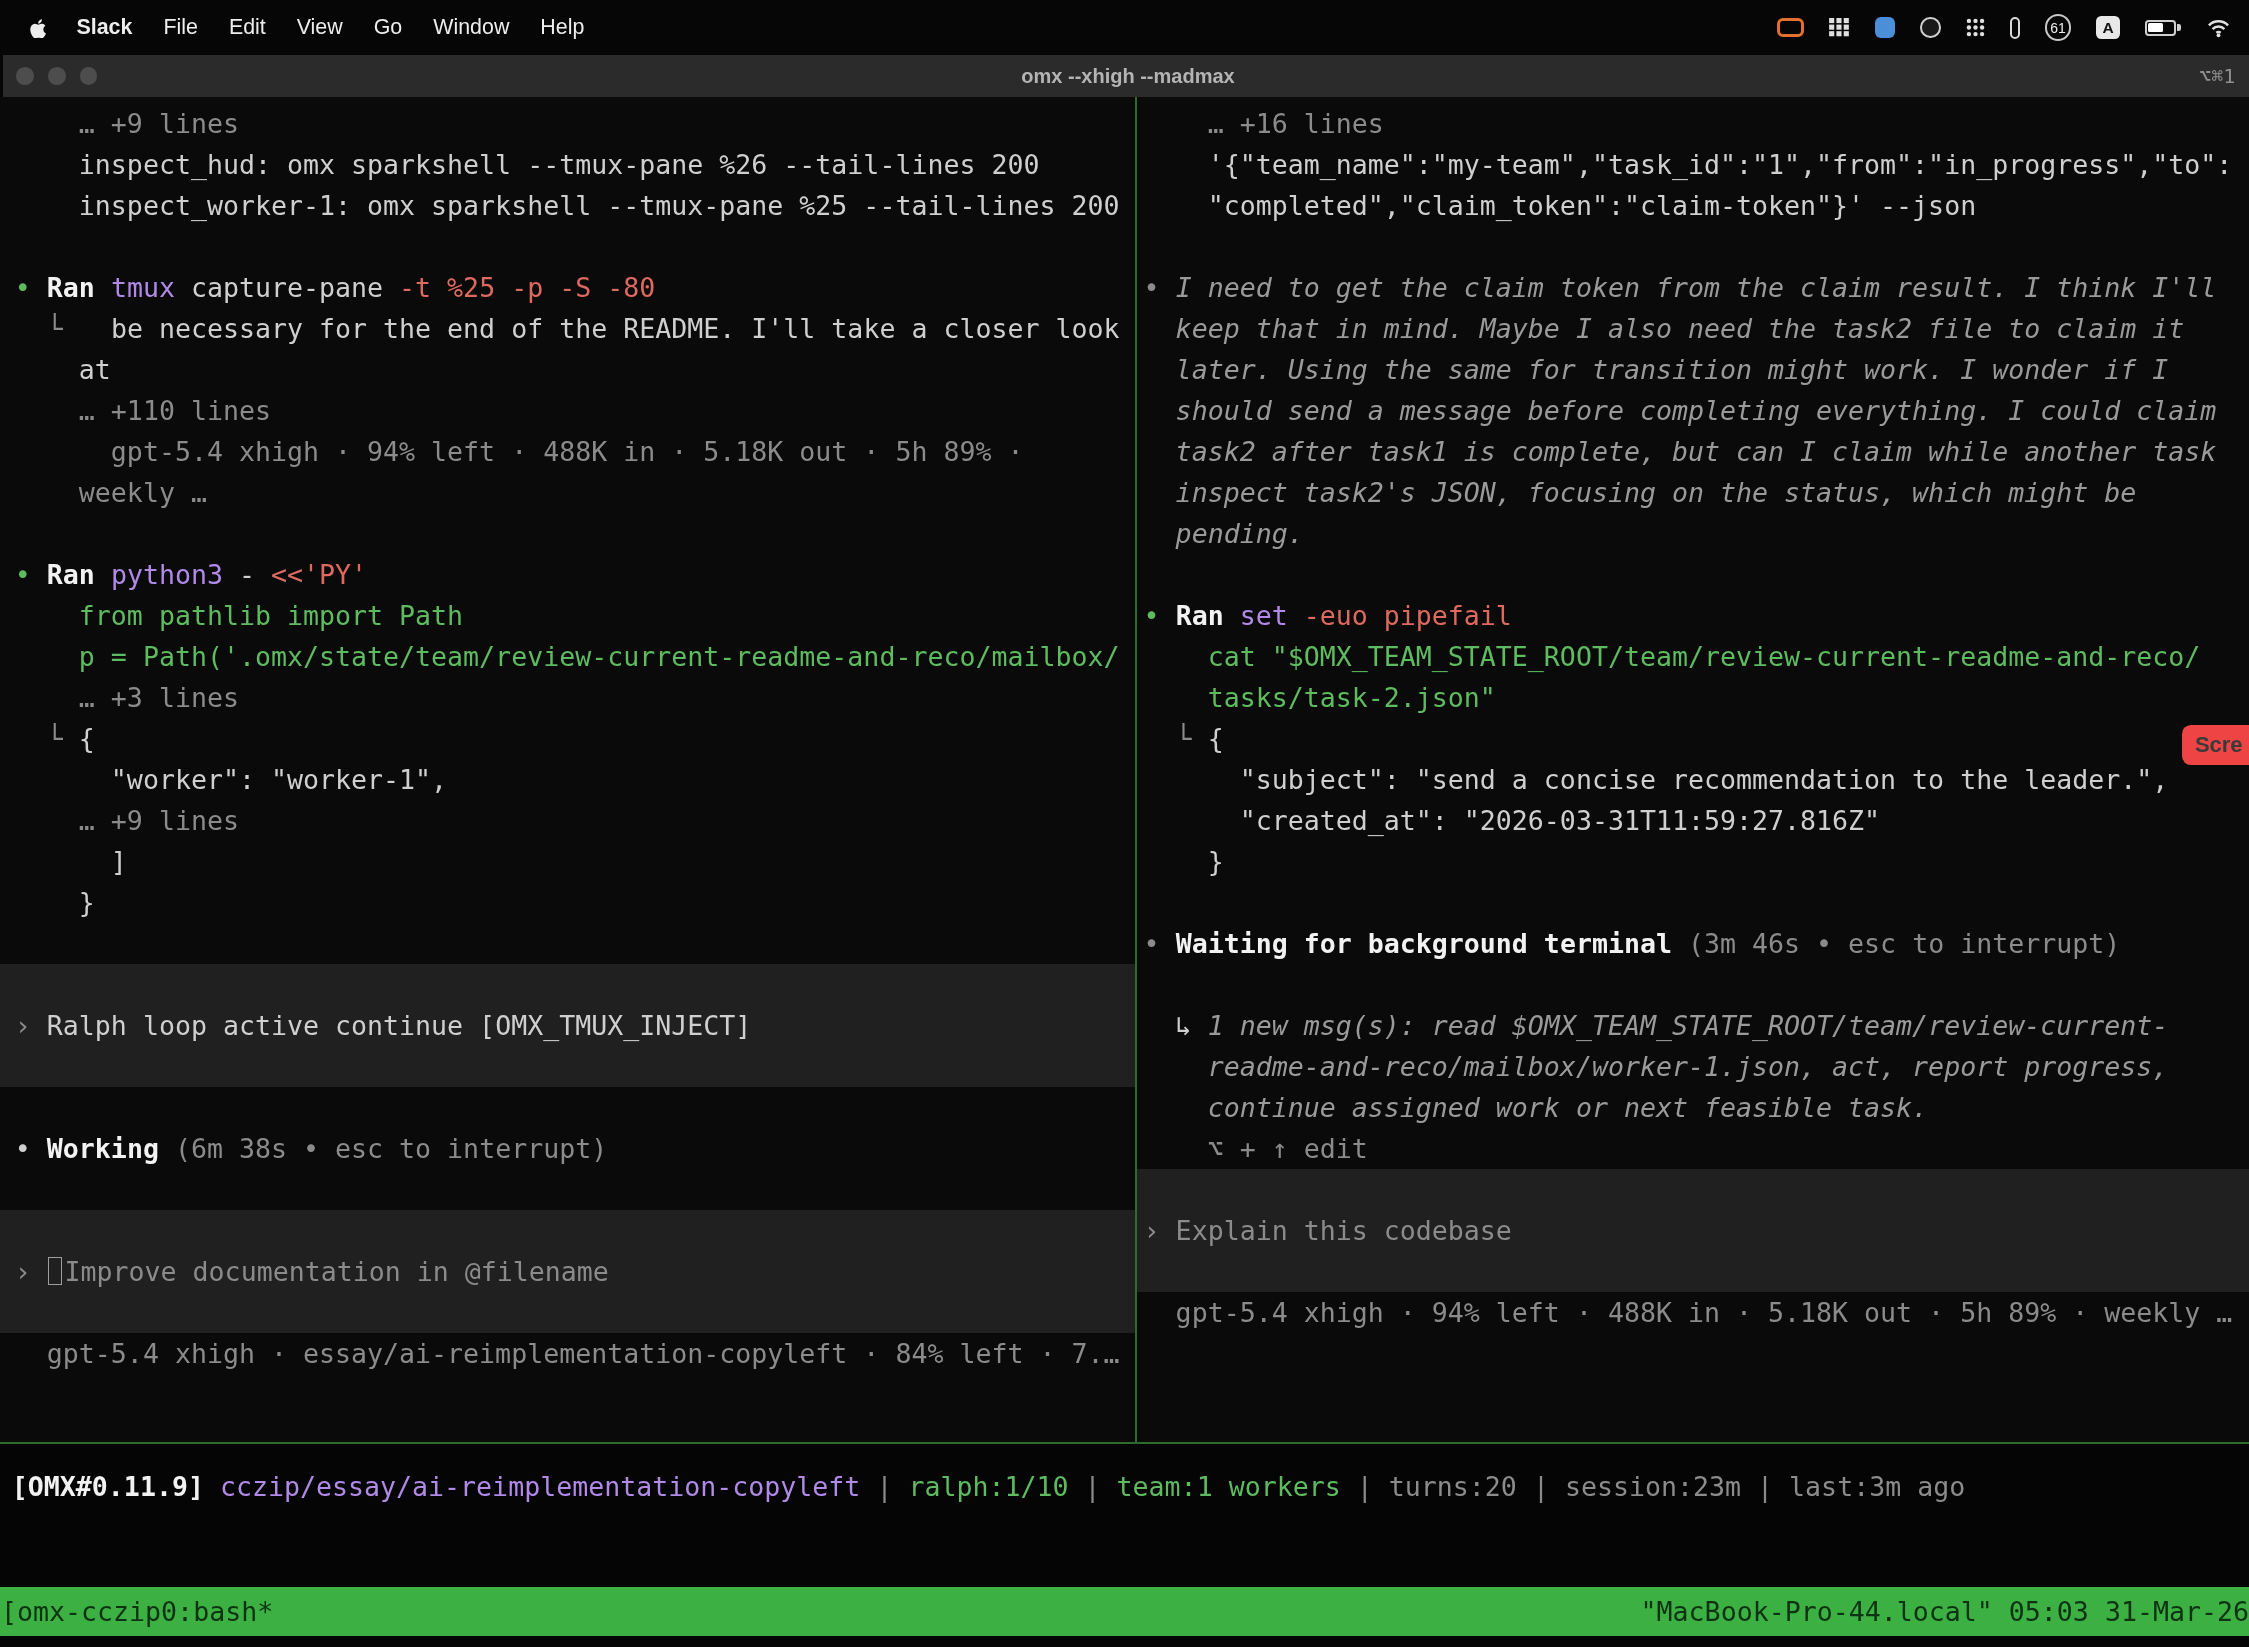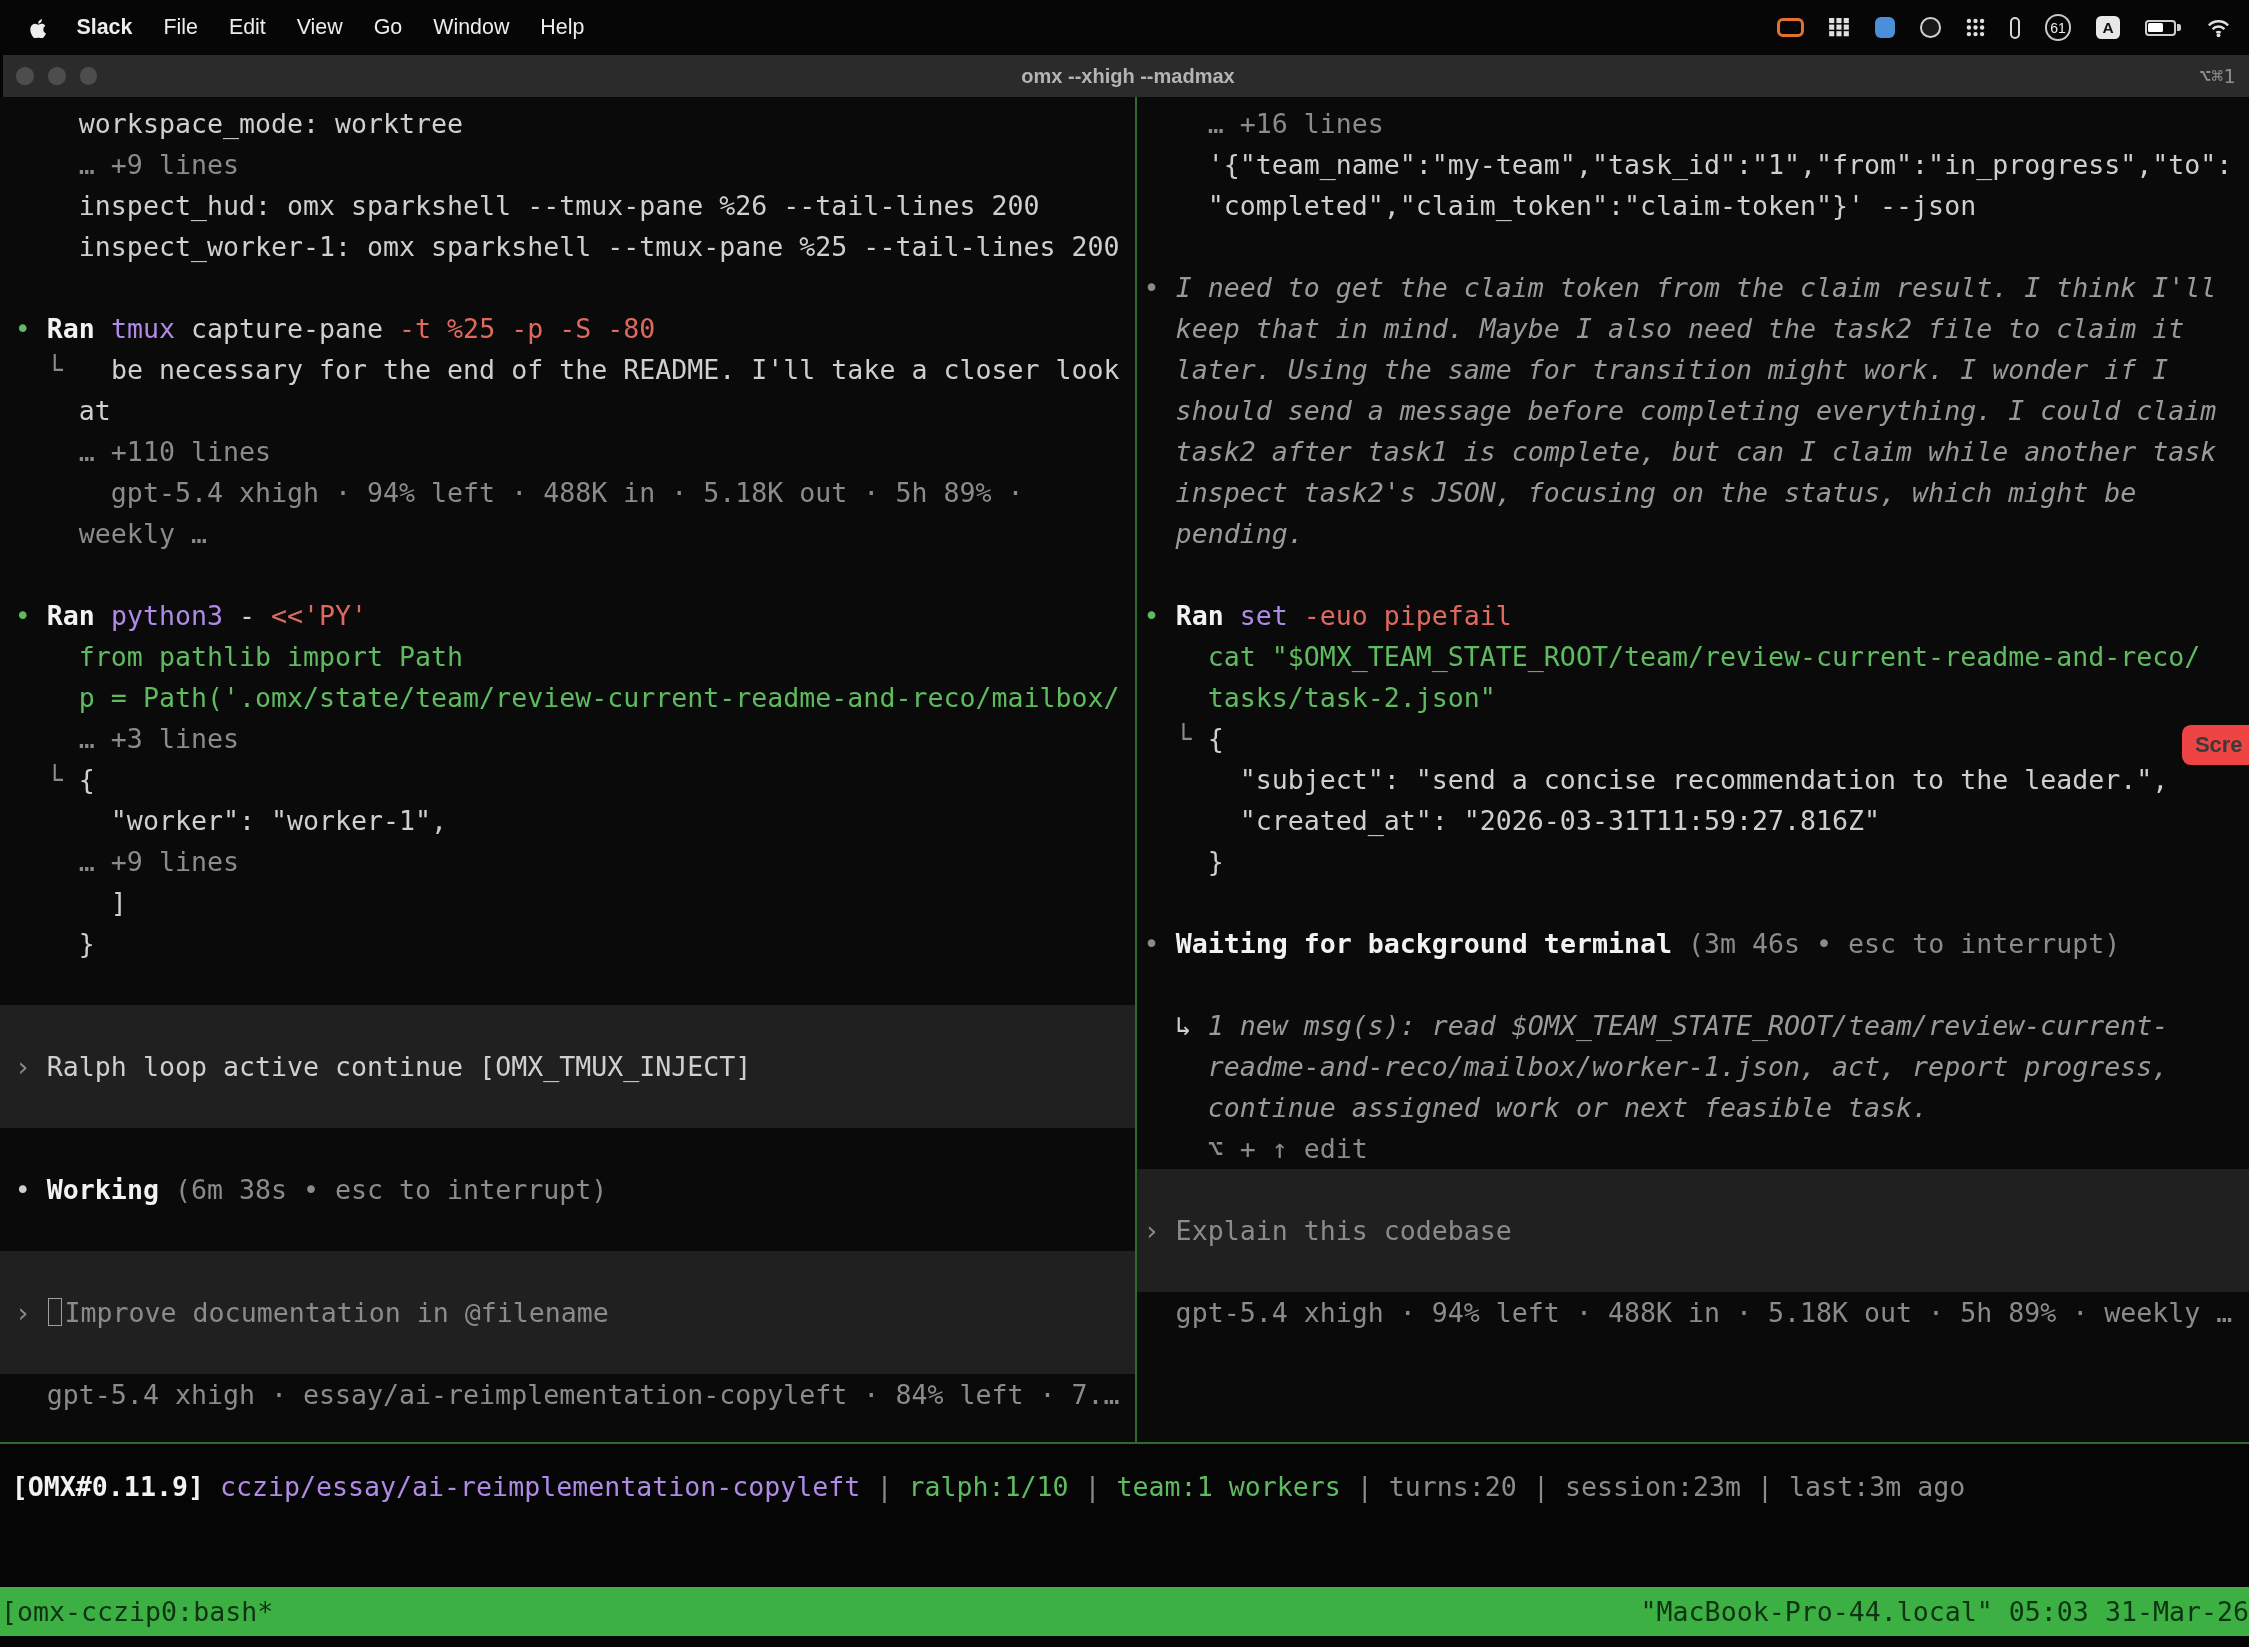--- a/index.html
+++ b/index.html
@@ -157,21 +157,20 @@
       <button class="tl"></button>
       <button class="tl"></button>
       <button class="tl"></button>
     </div>
     <div class="title-text">omx --xhigh --madmax</div>
     <div class="title-shortcut">⌥⌘1</div>
   </div>
 
   <div class="terminal">
     <div class="pane pane-left" id="left-pane">
-        <div class="row"><span class="s-fg">    workspace_mode: worktree</span></div>
         <div class="row"><span class="s-dim">    … +9 lines</span></div>
         <div class="row"><span class="s-fg">    inspect_hud: omx sparkshell --tmux-pane %26 --tail-lines 200</span></div>
         <div class="row"><span class="s-fg">    inspect_worker-1: omx sparkshell --tmux-pane %25 --tail-lines 200</span></div>
         <div class="row"></div>
         <div class="row"><span class="s-green">• </span><span class="s-bold">Ran </span><span class="s-purple">tmux </span><span class="s-fg">capture-pane </span><span class="s-red">-t %25 -p -S -80</span></div>
         <div class="row"><span class="s-dim">  └   </span><span class="s-fg">be necessary for the end of the README. I'll take a closer look</span></div>
         <div class="row"><span class="s-fg">    at</span></div>
         <div class="row"><span class="s-dim">    … +110 lines</span></div>
         <div class="row"><span class="s-dim">      gpt-5.4 xhigh · 94% left · 488K in · 5.18K out · 5h 89% ·</span></div>
         <div class="row"><span class="s-dim">    weekly …</span></div>

